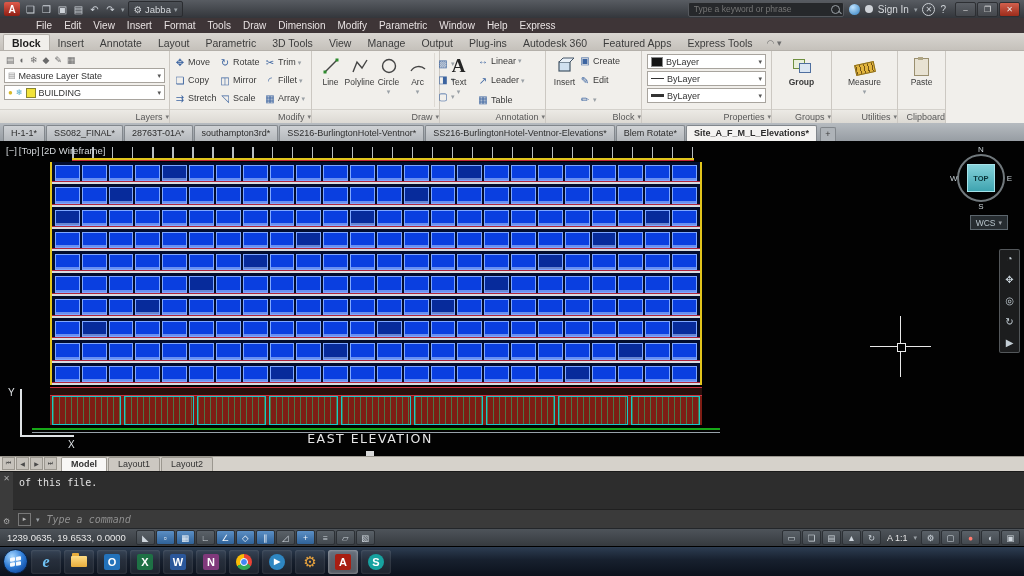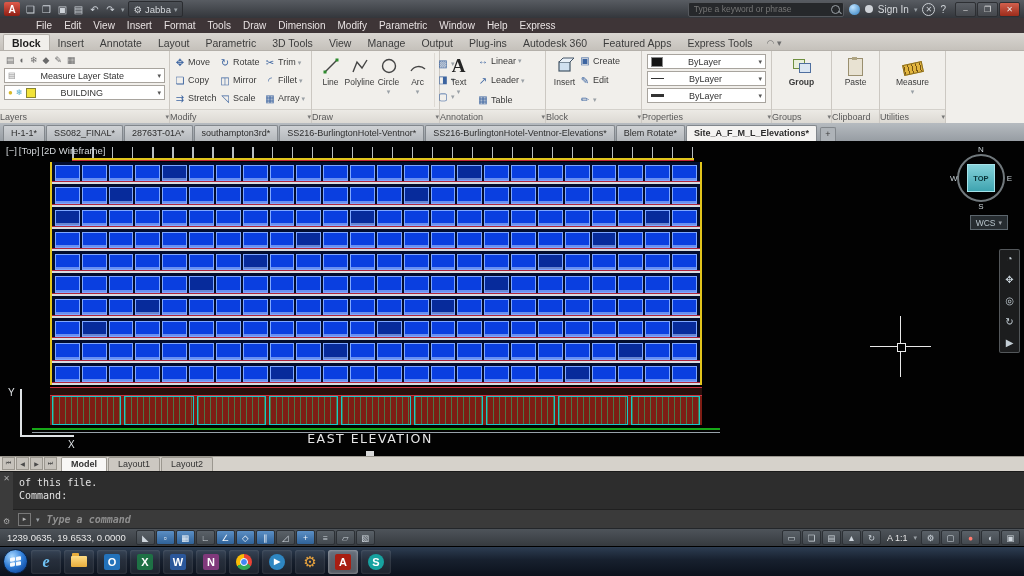--- a/index.html
+++ b/index.html
@@ -45,32 +45,32 @@
   .ribbon-tab{font-size:10.5px;color:#3c3c3c;padding:2px 8px 1px;border-radius:2px 2px 0 0;cursor:default;white-space:nowrap;}
   .ribbon-tab.active{background:#f1efeb;color:#1d1d1d;font-weight:bold;border:1px solid #b4b0aa;border-bottom:none;}
   .ribbon-opts{margin-left:6px;display:flex;align-items:center;gap:2px;color:#6d6d6d;font-size:9px;padding-bottom:2px;}
 
   
   .ribbon{height:72px;background:#f1efeb;display:flex;}
   .panel{border-right:1px solid #ccc8c2;display:flex;flex-direction:column;box-sizing:border-box;}
   .panel-body{flex:1;display:flex;padding:2px 4px;box-sizing:border-box;min-height:0;}
   .panel-label{height:13px;line-height:12px;text-align:center;font-size:9px;color:#585858;
     background:linear-gradient(#eceae5,#dcd9d3);border-top:1px solid #d4d1cb;display:flex;
-    align-items:center;justify-content:space-between;gap:14px;}
+    align-items:center;justify-content:flex-end;gap:3px;}
   .pl-caret{font-size:7px;color:#777;}
   .p-layers{width:170px;}  .p-modify{width:142px;} .p-draw{width:128px;} .p-ann{width:106px;}
   .p-block{width:96px;} .p-props{width:130px;} .p-groups{width:60px;} .p-utils{width:66px;} .p-clip{width:48px;}
   .ribbon-fill{flex:1;}
 
   .p-layers .panel-body{flex-direction:column;gap:2px;}
   .layers-icons{display:flex;gap:5px;align-items:center;height:13px;padding-left:2px;}
   .layers-icons span{font-size:9px;color:#6a6a6a;}
   .dd{display:flex;align-items:center;height:15px;background:#fff;border:1px solid #a8a49e;
     font-size:9px;color:#333;padding:0 3px;gap:3px;box-sizing:border-box;}
-  .dd .lbl{white-space:nowrap;overflow:hidden;margin-left:22px;}
+  .dd .lbl{white-space:nowrap;overflow:hidden;}
   .dd .ddcaret{margin-left:auto;font-size:7px;color:#555;}
   .mini-ic{font-size:8px;color:#888;}
   .swatch-yellow{width:8px;height:8px;background:#f2e339;border:1px solid #8a8530;flex:none;}
 
   .p-modify .panel-body{display:grid;grid-template-columns:repeat(3,1fr);grid-auto-rows:18px;column-gap:2px;padding:2px 4px;}
   .small-tool{display:flex;align-items:center;gap:2px;font-size:9px;color:#3a3a3a;white-space:nowrap;overflow:hidden;}
   .mod-ico{color:#3c64a0;font-size:10px;width:12px;text-align:center;flex:none;}
 
   .p-draw .panel-body{gap:1px;}
   .big-tool{width:29px;display:flex;flex-direction:column;align-items:center;gap:1px;padding-top:3px;
@@ -179,21 +179,21 @@
   .cmd-strip{position:absolute;left:0;top:0;bottom:0;width:13px;background:#3b3b3b;color:#aaa;
     display:flex;flex-direction:column;align-items:center;justify-content:space-between;
     font-size:8px;padding:2px 0;box-sizing:border-box;}
   .cmd-history{padding:4px 4px 0 19px;font-family:"DejaVu Sans Mono",monospace;font-size:10px;
     color:#e2e2e2;line-height:13px;}
   .cmd-input-row{position:absolute;left:13px;right:0;bottom:0;height:18px;background:#3a3a3a;
     border-top:1px solid #202020;display:flex;align-items:center;padding:0 5px;gap:5px;}
   .cmd-ico{width:11px;height:11px;border:1px solid #787878;color:#b5b5b5;font-size:7px;
     display:flex;align-items:center;justify-content:center;}
   .cmd-input-row input{flex:1;background:transparent;border:none;outline:none;color:#dcdcdc;
-    font-family:"DejaVu Sans Mono",monospace;font-size:10px;font-style:italic;font-weight:bold;}
+    font-family:"DejaVu Sans Mono",monospace;font-size:10px;font-style:italic;}
   .cmd-input-row input::placeholder{color:#8f8f8f;}
 
   
   .status{height:17px;background:linear-gradient(#4e545a,#363a3f);display:flex;align-items:center;
     padding:0 4px;gap:1px;border-top:1px solid #23262a;}
   .coords{font-size:9.5px;color:#e9e9e9;padding:0 9px 0 3px;white-space:nowrap;}
   .stoggle{width:17px;height:13px;display:flex;align-items:center;justify-content:center;font-size:8.5px;
     color:#cfd6dd;background:linear-gradient(#5a6168,#43494f);border:1px solid #2c3035;border-radius:2px;}
   .stoggle.on{background:linear-gradient(#5c8fc4,#2f6299);color:#f0f6fb;}
   .st-right{margin-left:auto;display:flex;align-items:center;gap:1px;}
@@ -544,47 +544,47 @@
             </span>
           <span class="lbl">Group</span>
         </div>
       </div>
       <div class="panel-label">
         <span>Groups</span>
           <span class="pl-caret">▾</span>
       </div>
     </div>
 
-    <div class="panel p-clip">
-      <div class="panel-body" style="justify-content:center;">
-        <div class="big-tool">
-          <span class="big-ico">
-              <span class="paste-ico"></span>
-            </span>
-          <span class="lbl">Paste</span>
-        </div>
-      </div>
-      <div class="panel-label">
-        <span>Clipboard</span>
-      </div>
-    </div>
-
     <div class="panel p-utils">
       <div class="panel-body" style="justify-content:center;">
         <div class="big-tool">
           <span class="big-ico">
               <span class="ruler-ico"></span>
             </span>
           <span class="lbl">Measure</span>
           <span class="caret">▾</span>
         </div>
       </div>
       <div class="panel-label">
         <span>Utilities</span>
           <span class="pl-caret">▾</span>
+      </div>
+    </div>
+
+    <div class="panel p-clip">
+      <div class="panel-body" style="justify-content:center;">
+        <div class="big-tool">
+          <span class="big-ico">
+              <span class="paste-ico"></span>
+            </span>
+          <span class="lbl">Paste</span>
+        </div>
+      </div>
+      <div class="panel-label">
+        <span>Clipboard</span>
       </div>
     </div>
 
     <div class="ribbon-fill"></div>
   </div>
 
   <div class="file-tabs">
       <span class="file-tab">H-1-1*</span>
       <span class="file-tab">SS082_FINAL*</span>
       <span class="file-tab">28763T-01A*</span>
@@ -934,21 +934,20 @@
       </div>
   </div>
 
   <div class="command">
     <div class="cmd-strip">
       <span>✕</span>
       <span>⚙</span>
     </div>
     <div class="cmd-history">
       <div>of this file.</div>
-      <div>Command:</div>
     </div>
     <div class="cmd-input-row">
       <span class="cmd-ico">▸</span>
       <span class="caret">▾</span>
       <input placeholder="Type a command" style="">
     </div>
   </div>
 
   <div class="status">
     <span class="coords">1239.0635, 19.6533, 0.0000</span>

